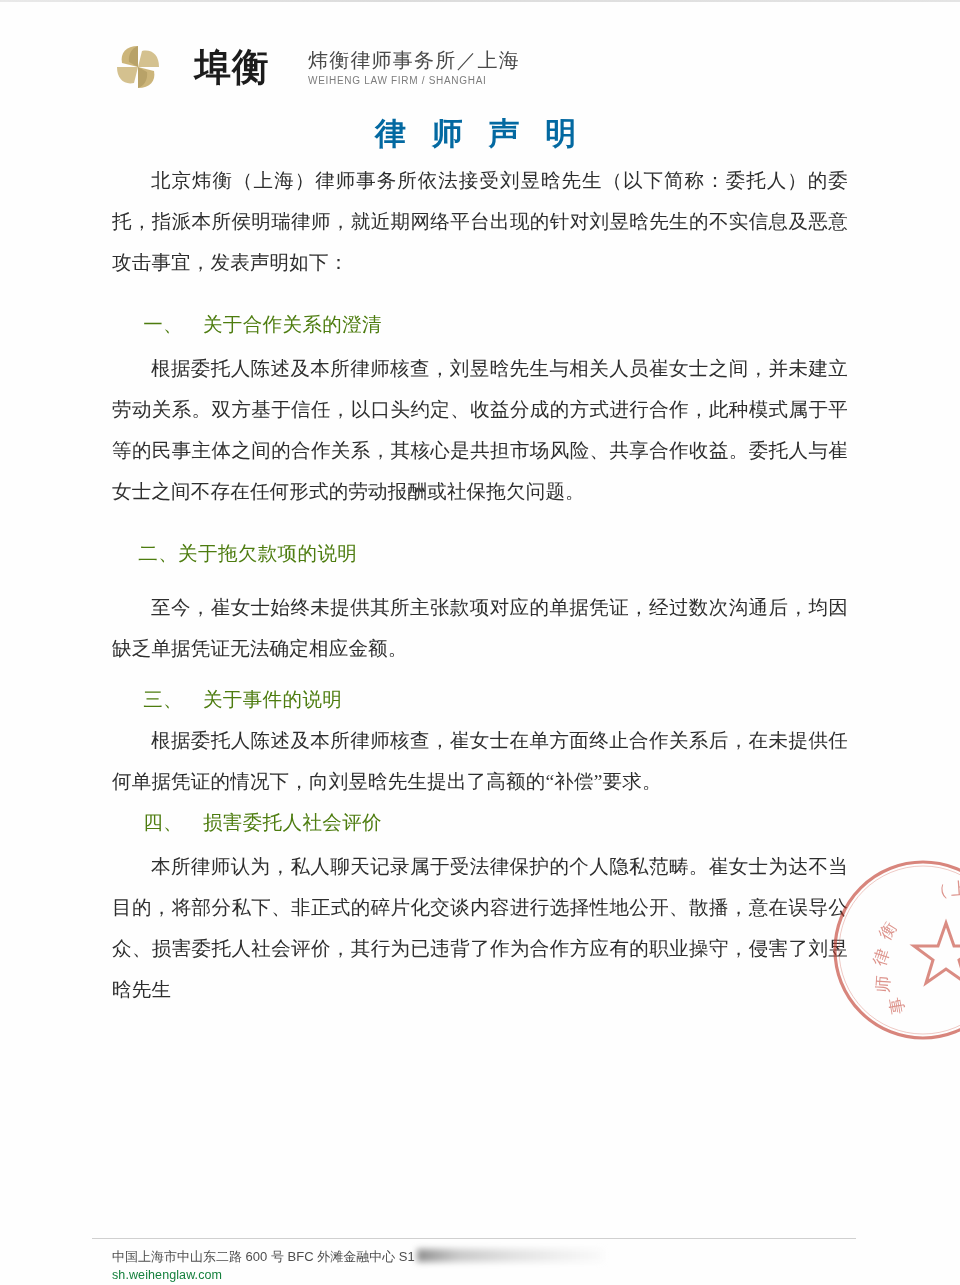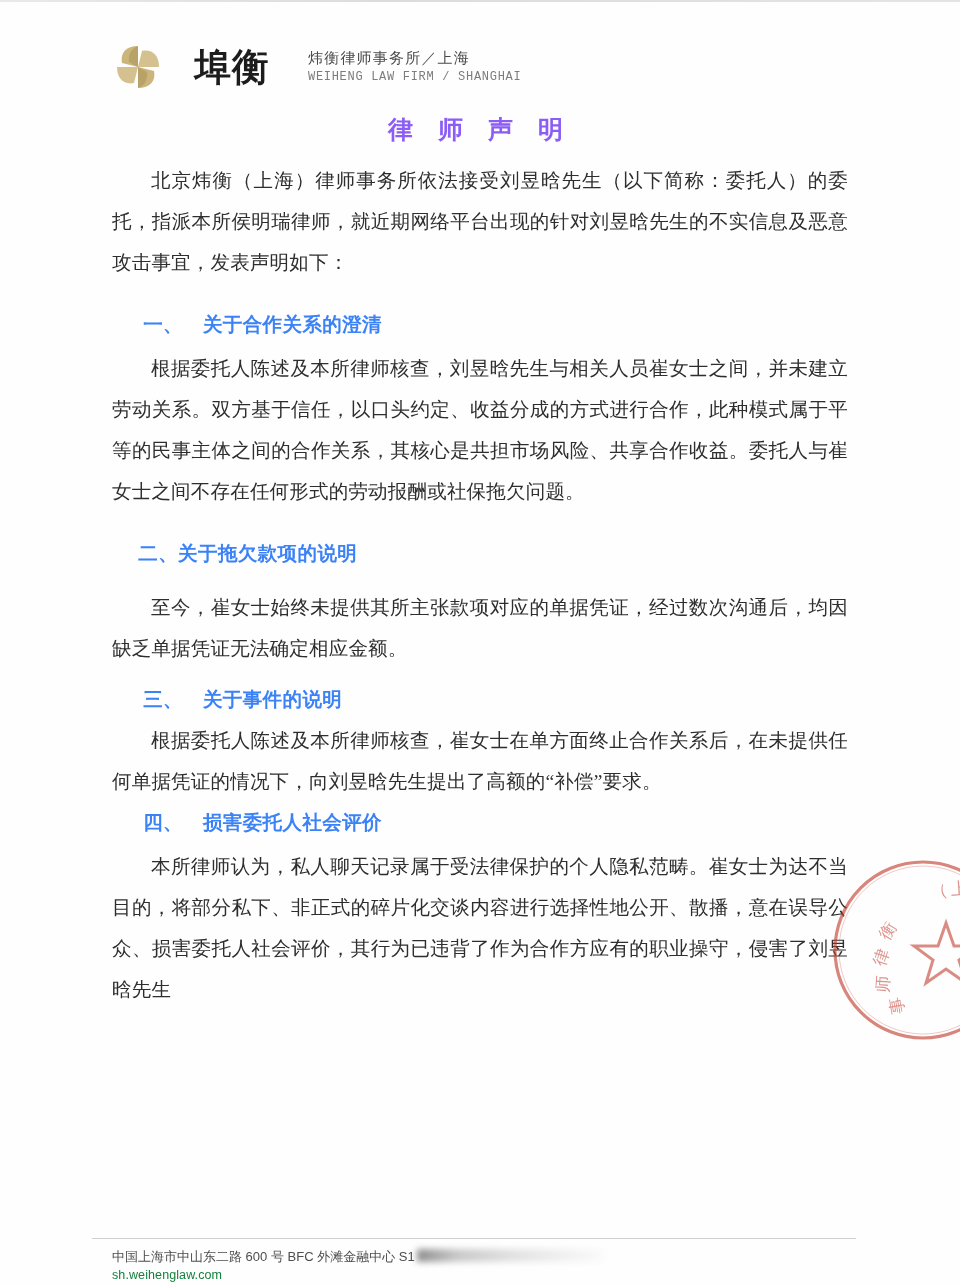--- a/index.html
+++ b/index.html
@@ -56,45 +56,45 @@
     margin-right: 8px;
     transform: scaleX(0.96);
   }
   .logo-text-block {
     display: flex;
     flex-direction: column;
     justify-content: center;
     padding-bottom: 2px;
   }
   .logo-cn {
-    font-size: 15px;
+    font-size: 20px;
     letter-spacing: 1.2px;
     color: #4a4a4a;
     line-height: 1.3;
     font-family: "Liberation Sans", "DejaVu Sans", sans-serif;
   }
   .logo-en {
-    font-size: 12px;
+    font-size: 10px;
     letter-spacing: 0.7px;
     color: #7c7c7c;
     margin-top: 2px;
-    font-family: Liberation Mono, monospace;
+    font-family: Liberation Sans, sans-serif;
   }
 
   
   .doc-title {
     position: absolute;
     top: 113px;
     left: 0; right: 0;
     text-align: center;
-    font-size: 25px;
+    font-size: 31px;
     font-weight: 700;
     letter-spacing: 9px;
-    color: #8b5cf6;
-    font-family: Liberation Sans, sans-serif;
+    color: #0369a1;
+    font-family: Liberation Serif, serif;
   }
 
   
   .body-area {
     position: absolute;
     top: 160px;
     left: 112px;
     width: 736px;
     font-size: 19.5px;
     line-height: 41px;
@@ -102,24 +102,24 @@
     text-align: justify;
     text-justify: inter-ideograph;
   }
   .para {
     margin: 0 0 0 0;
     text-indent: 2em;
     letter-spacing: 0.2px;
   }
   .para + .para { margin-top: 0px; }
   .heading {
-    font-weight: 700;
+    font-weight: 400;
     text-indent: 1.6em;
     letter-spacing: 0.4px;
-    color: #3b82f6;
+    color: #4d7c0f;
     margin: 0;
   }
   .heading.tight { text-indent: 1.35em; }
   .spacer-lg { height: 21px; }
   .spacer-sm { height: 10px; }
   .spacer-xs { height: 3px; }
 
   
   .seal {
     position: absolute;

